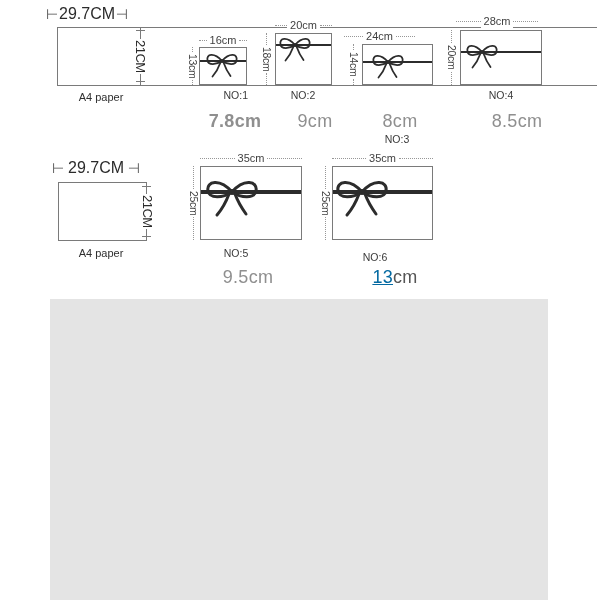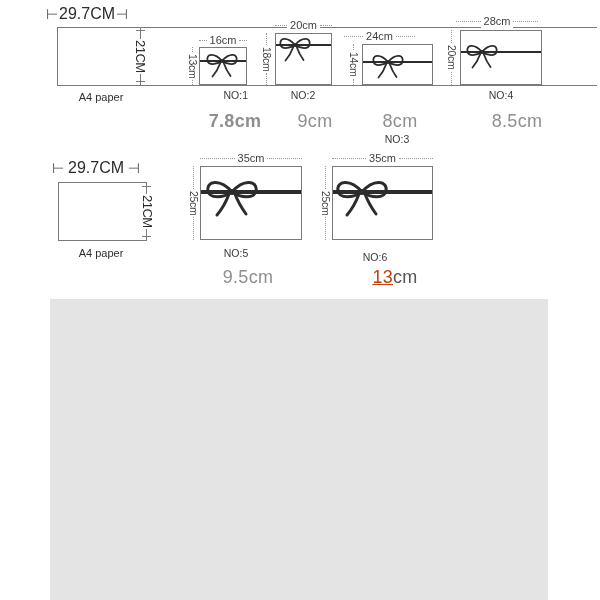--- a/index.html
+++ b/index.html
@@ -23,21 +23,21 @@
   .bigdim{position:absolute;display:flex;align-items:center;justify-content:space-between;
           font-size:16px;color:#2b2b2b;white-space:nowrap;}
   .bigdim::before{content:"⊢";font-size:14px;color:#4a4a4a;}
   .bigdim::after{content:"⊣";font-size:14px;color:#4a4a4a;}
   .vdimlabel{position:absolute;display:flex;align-items:center;justify-content:center;}
   .vdimlabel span{writing-mode:vertical-rl;font-size:13px;letter-spacing:-0.5px;color:#2b2b2b;
                   background:#fff;padding:1px 0;}
   .a4cap{position:absolute;font-size:11px;color:#2e2e2e;text-align:center;}
   .no-label{position:absolute;font-size:10.5px;color:#3a3a3a;text-align:center;}
   .size-label{position:absolute;font-size:18px;color:#8f8f8f;text-align:center;letter-spacing:0.3px;}
-  .size-label .red{color:#c2410c;text-decoration:underline;}
+  .size-label .red{color:#0369a1;text-decoration:underline;}
   .size-label .unit{color:#555555;}
   #panel{position:absolute;left:50px;top:299px;width:498px;height:301px;background:#e4e4e4;}
 </style>
 </head>
 <body>
 
 <div id="stage">
 
   <div>
 

